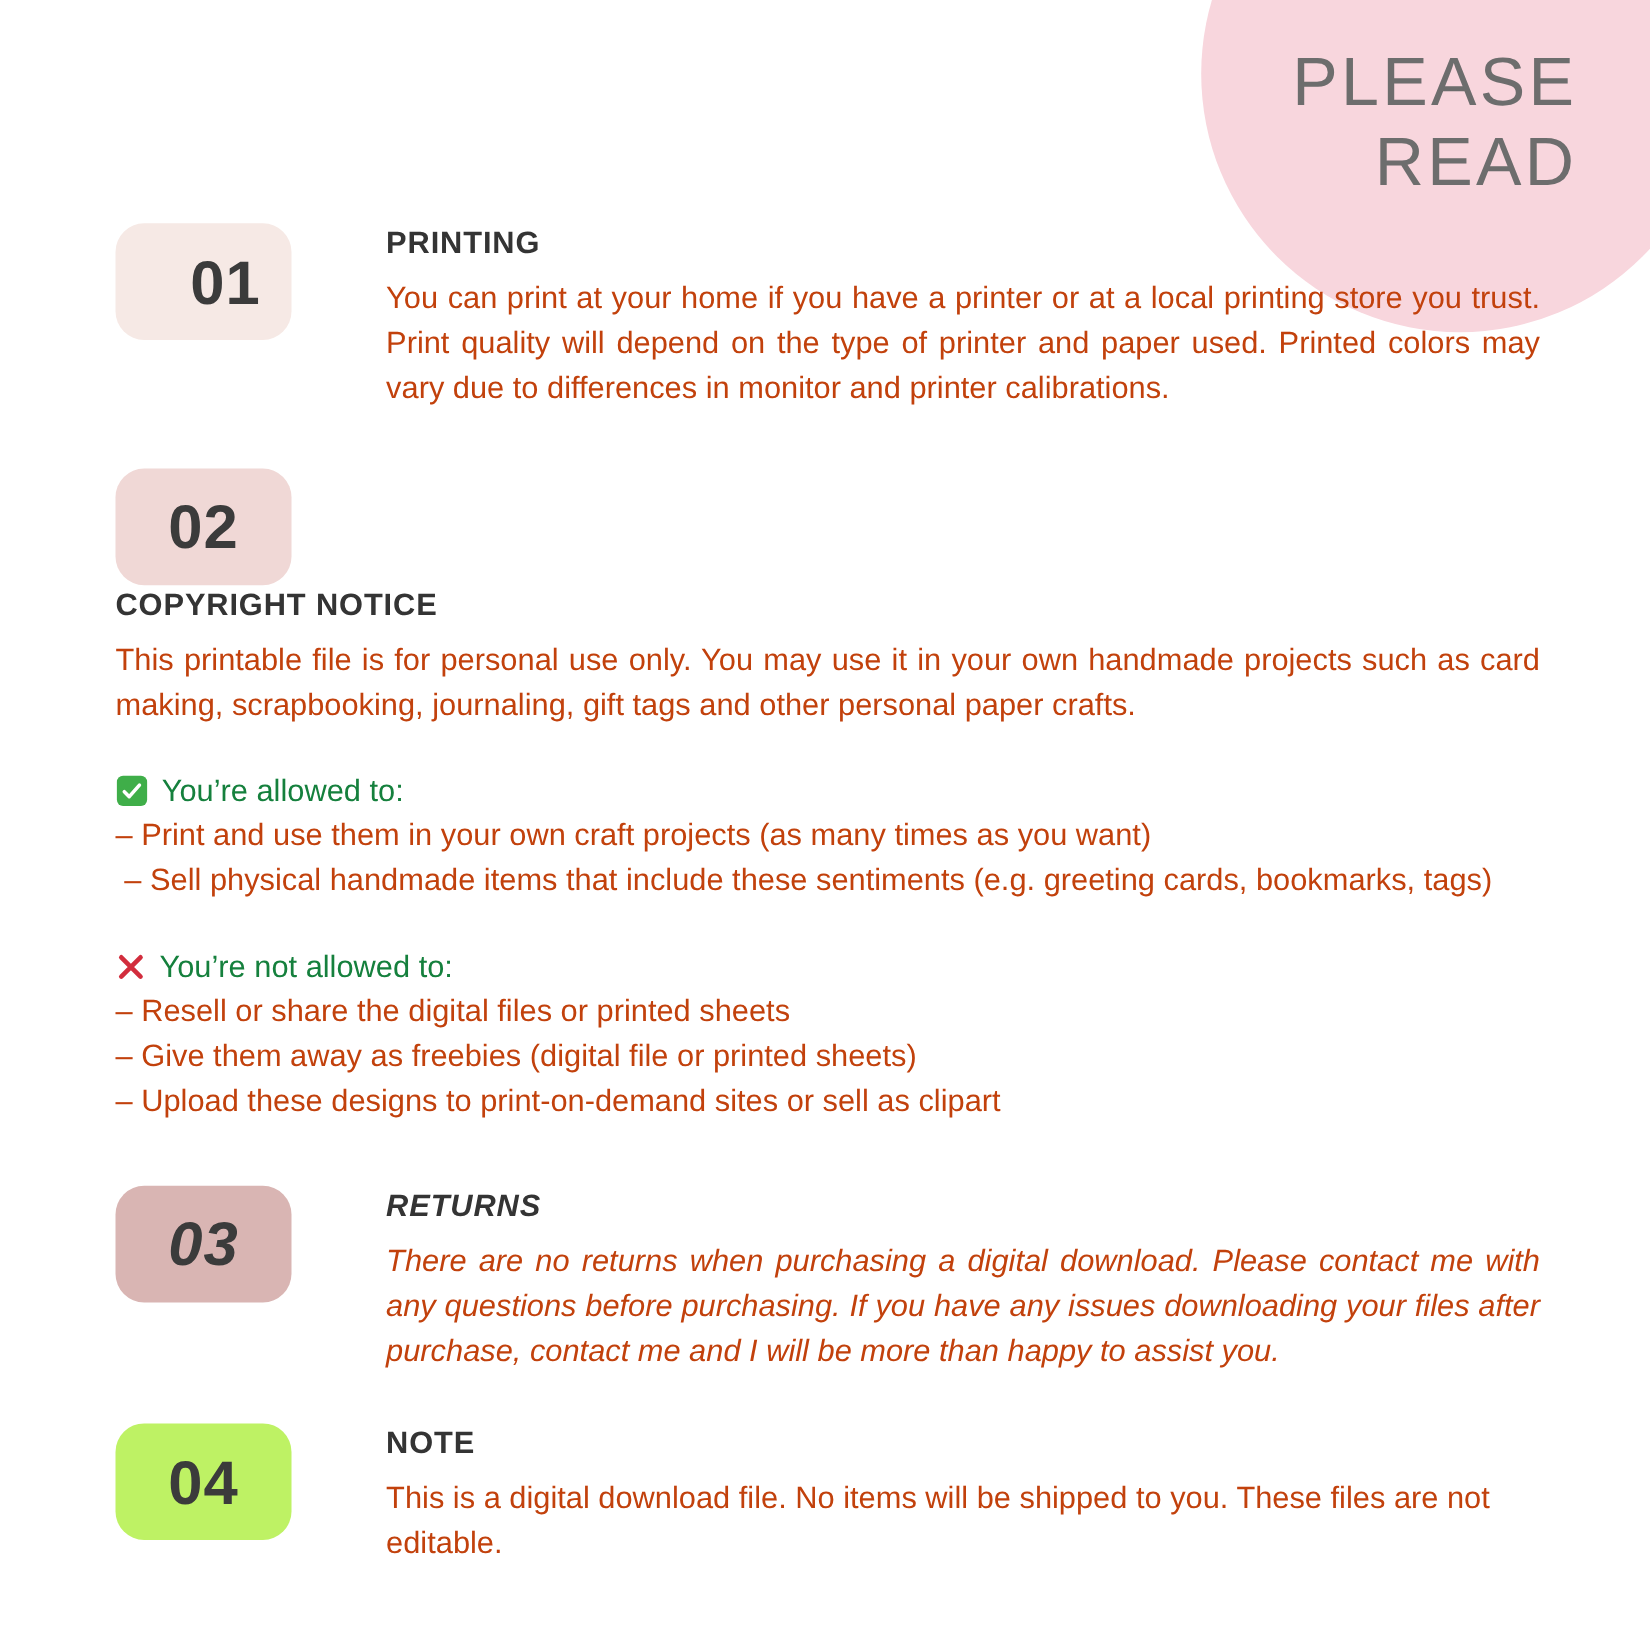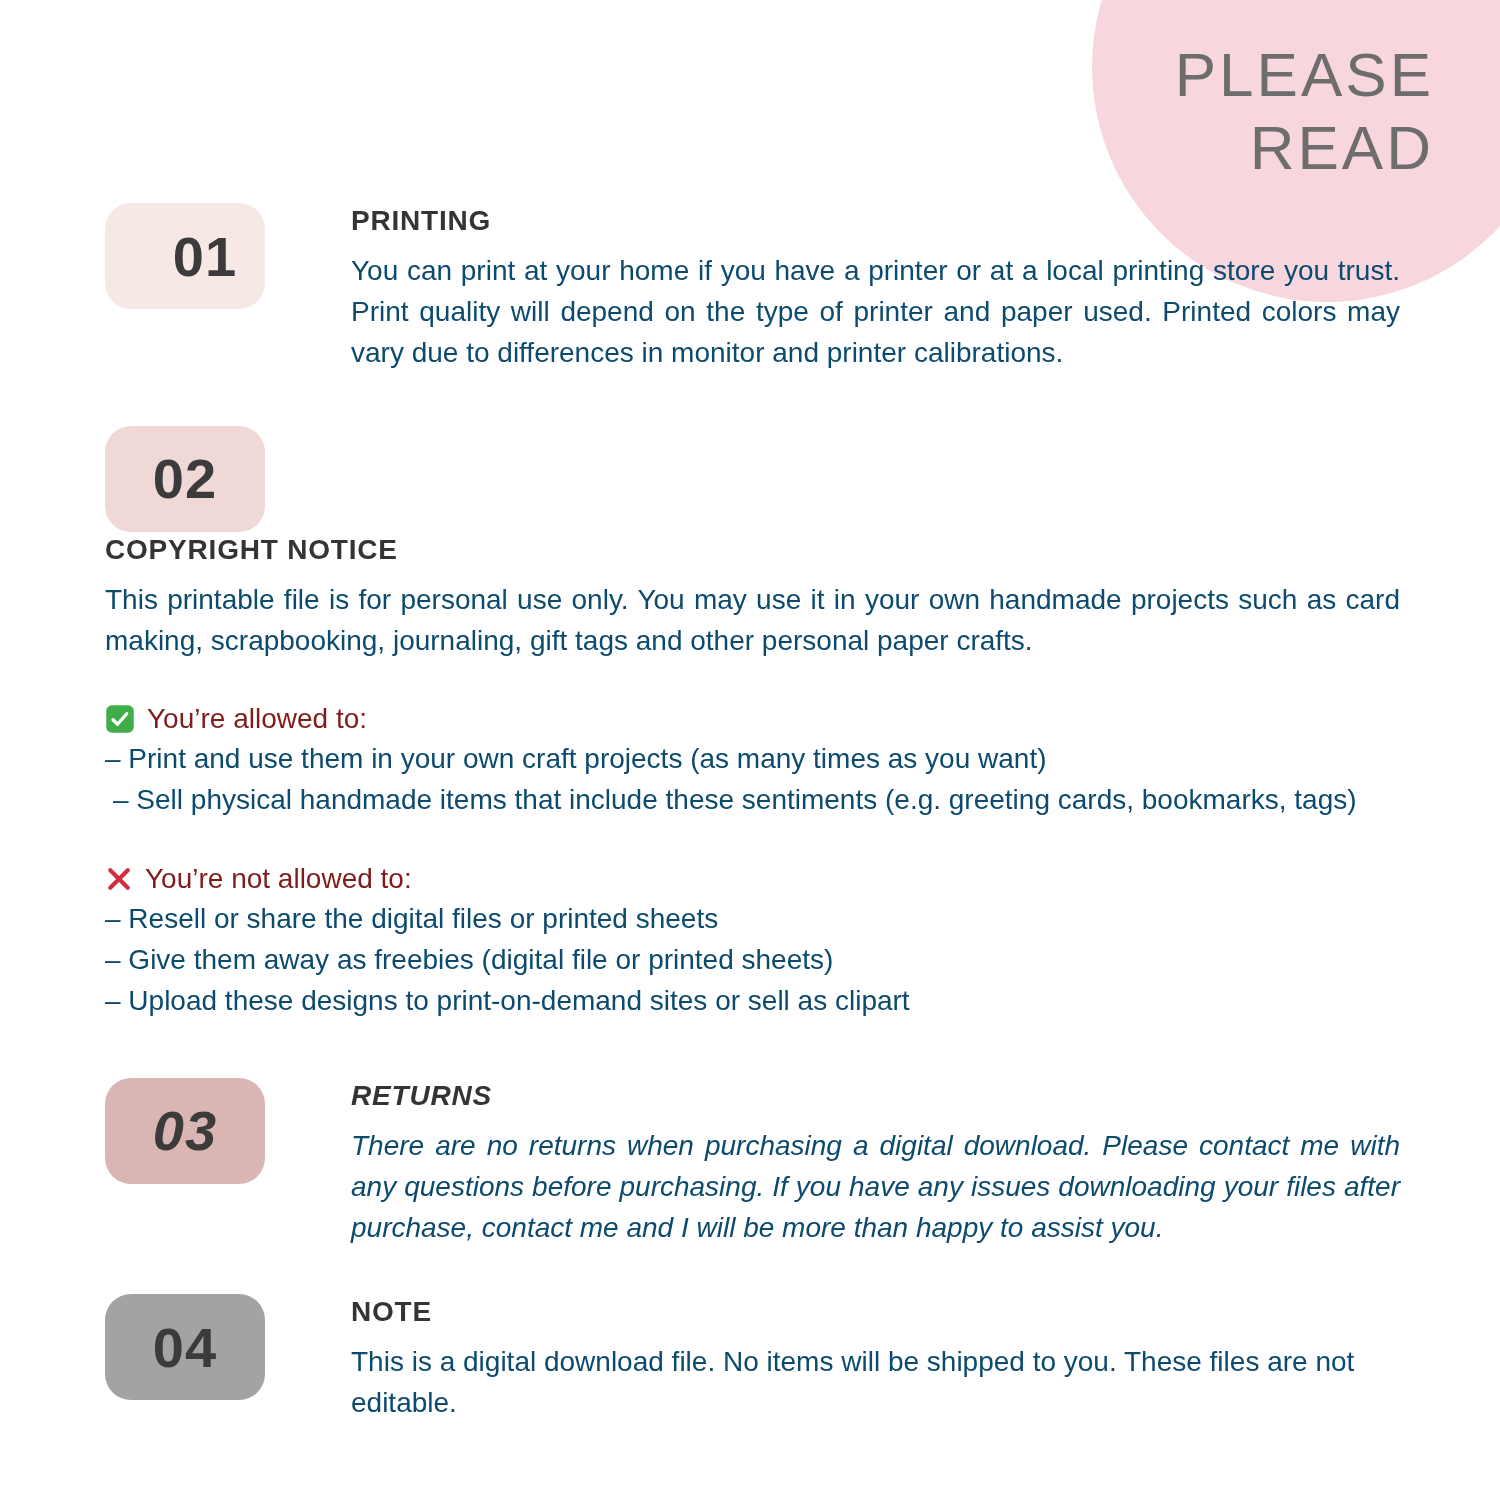--- a/index.html
+++ b/index.html
@@ -46,50 +46,50 @@
   .badge {
     width: 160px; height: 106px;
     border-radius: 26px;
     flex: 0 0 auto;
     display: flex; align-items: center; justify-content: center;
     margin-right: 86px;
   }
   .badge-01 { background: #f6e9e5; padding-left: 40px; }
   .badge-02 { background: #f0d8d6; }
   .badge-03 { background: #d9b5b3; }
-  .badge-04 { background: #a3a3a3; }
+  .badge-04 { background: #bef264; }
   .badge-num {
     font-size: 56px;
     font-weight: 700;
     color: #3b3b3b;
     letter-spacing: 1px;
   }
 
   .content { flex: 1; padding-top: 2px; min-width: 0; }
   .title {
     font-size: 28px;
     font-weight: 700;
     color: #343434;
     letter-spacing: 0.8px;
     margin-bottom: 14px;
   }
   .body {
     font-size: 28px;
     line-height: 1.46;
-    color: #0c4a6e;
+    color: #c2410c;
   }
   .just { text-align: justify; }
 
   .list { margin-top: 42px; }
   .list-head {
     display: flex;
     align-items: center;
     gap: 12px;
     font-size: 28px;
-    color: #7f1d1d;
+    color: #15803d;
     margin-bottom: 4px;
   }
   .icon { display: inline-flex; align-items: center; }
   .indent1 { padding-left: 8px; }
 </style>
 </head>
 <body>
 
 <div class="page">
 

